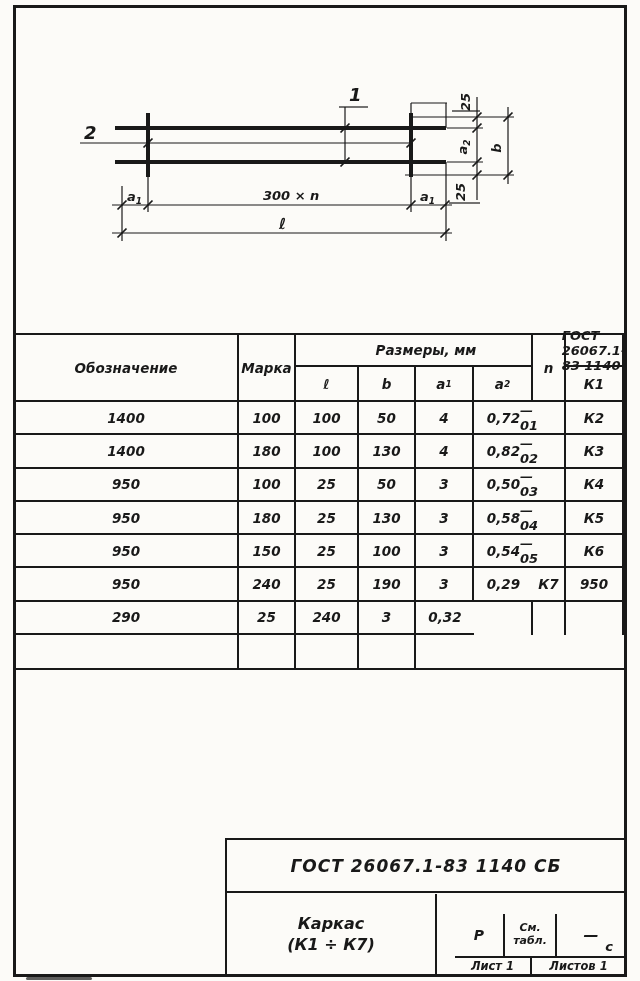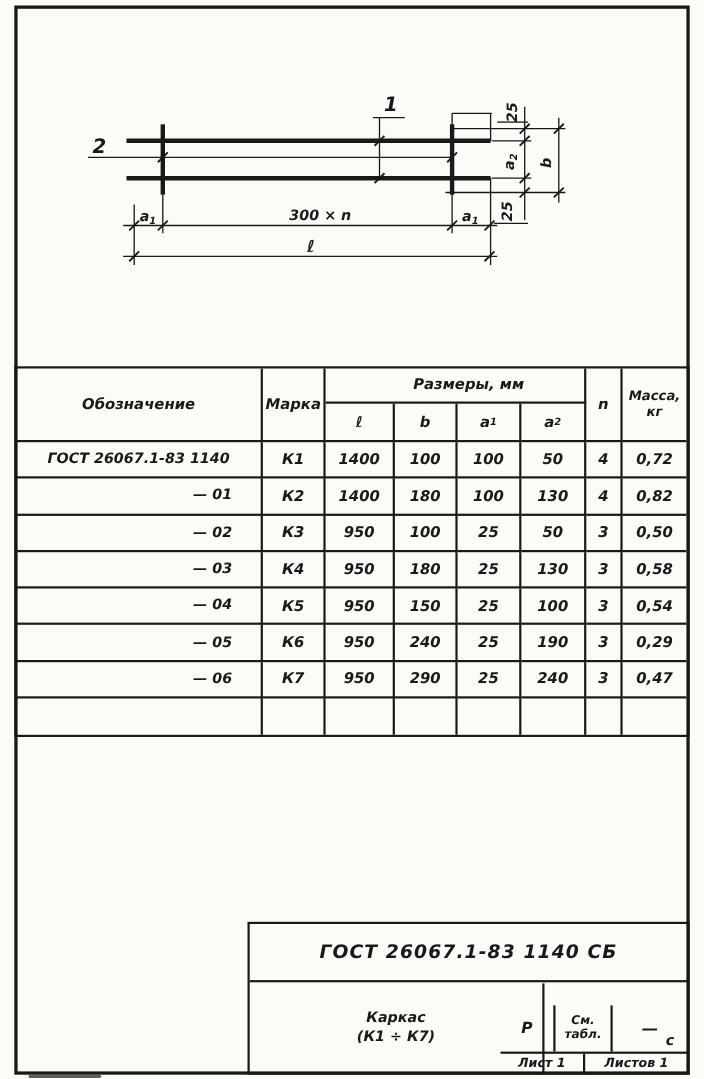--- a/index.html
+++ b/index.html
@@ -57,24 +57,24 @@
     position:absolute;left:225px;top:838px;width:402px;height:139px;
     border:2.5px solid var(--ink);box-sizing:border-box;
   }
   .tb-doc{
     position:absolute;left:0;top:0;right:0;height:51px;
     border-bottom:2.5px solid var(--ink);
     display:flex;align-items:center;justify-content:center;
     font-size:17px;font-weight:700;letter-spacing:1px;
   }
   .tb-name{
-    position:absolute;left:0;top:53.5px;bottom:0;width:268px;
+    position:absolute;left:0;top:53.5px;bottom:0;width:210px;
     border-right:2.5px solid var(--ink);box-sizing:border-box;
     display:flex;flex-direction:column;align-items:center;justify-content:center;
-    font-size:13px;font-weight:600;line-height:1.35;
+    font-size:16px;font-weight:600;line-height:1.35;
   }
   .tb-right{position:absolute;left:228px;top:53.5px;right:0;bottom:0;}
   .tb-hrow{position:absolute;left:0;top:0;right:0;height:20px;display:flex;
            border-bottom:2px solid var(--ink);box-sizing:border-box;}
   .tb-vrow{position:absolute;left:0;top:20px;right:0;height:44px;display:flex;
            border-bottom:2px solid var(--ink);box-sizing:border-box;}
   .tb-srow{position:absolute;left:0;top:64px;right:0;bottom:0;display:flex;font-style:italic;}
   .tbc{display:flex;align-items:center;justify-content:center;
        border-right:2px solid var(--ink);box-sizing:border-box;font-weight:600;}
   .tbc:last-child{border-right:none;}
@@ -163,24 +163,20 @@
   <div class="c h-b">b</div>
   <div class="c h-a1">
       <span>a</span>
       <sub>1</sub>
     </div>
   <div class="c h-a2">
       <span>a</span>
       <sub>2</sub>
     </div>
   <div class="c h-n">n</div>
-  <div class="c h-mass noR">
-      <span>Масса,</span>
-      <span>кг</span>
-    </div>
 
   <div class="c des desc">ГОСТ 26067.1-83  1140</div>
   <div class="c">К1</div>
   <div class="c">1400</div>
   <div class="c">100</div>
   <div class="c">100</div>
   <div class="c">50</div>
   <div class="c">4</div>
   <div class="c noR">0,72</div>
 
@@ -222,28 +218,27 @@
 
   <div class="c des">— 05</div>
   <div class="c">К6</div>
   <div class="c">950</div>
   <div class="c">240</div>
   <div class="c">25</div>
   <div class="c">190</div>
   <div class="c">3</div>
   <div class="c noR">0,29</div>
 
-  <div class="c des">— 06</div>
   <div class="c">К7</div>
   <div class="c">950</div>
   <div class="c">290</div>
   <div class="c">25</div>
   <div class="c">240</div>
   <div class="c">3</div>
-  <div class="c noR">0,47</div>
+  <div class="c noR">0,32</div>
 
   <div class="c des noB"></div>
   <div class="c noB"></div>
   <div class="c noB"></div>
   <div class="c noB"></div>
   <div class="c noB"></div>
   <div class="c noB"></div>
   <div class="c noB"></div>
   <div class="c noR noB"></div>
 </div>

